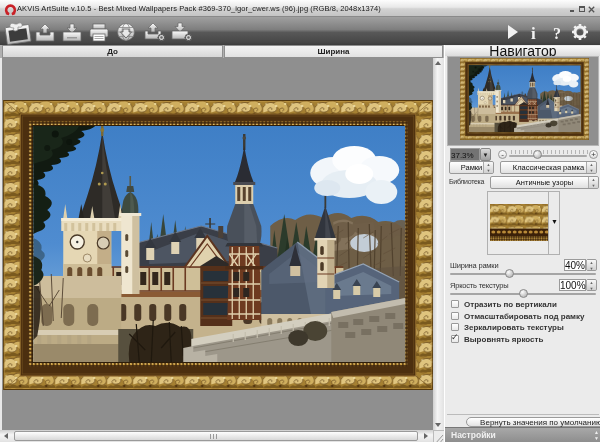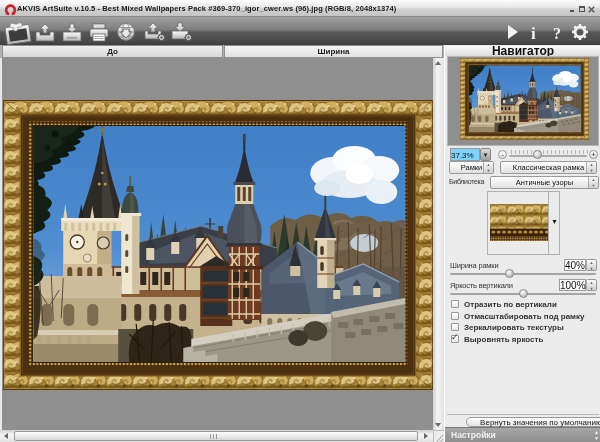--- a/index.html
+++ b/index.html
@@ -1,44 +1,44 @@
 <!DOCTYPE html>
 <html><head><meta charset="utf-8">
 <style>
 *{margin:0;padding:0;box-sizing:border-box}
 html,body{width:600px;height:442px;overflow:hidden;font-family:"Liberation Sans",sans-serif}
 #app{position:relative;width:600px;height:442px;background:#ebebeb}
 
 #titlebar{position:absolute;left:0;top:0;width:600px;height:17px;
  background:linear-gradient(#fdfdfd,#e8e8e8 45%,#d2d2d2 55%,#c4c4c4);
  border-bottom:1px solid #8a8a8a}
-#title-text{position:absolute;left:17px;top:3.5px;font-size:7.5px;font-weight:bold;color:#1a1a1a;letter-spacing:0.1px}
+#title-text{position:absolute;left:17px;top:3.5px;font-size:7.5px;font-weight:normal;color:#1a1a1a;letter-spacing:0.1px}
 #logo{position:absolute;left:4px;top:3px}
 
 #toolbar{position:absolute;left:0;top:17px;width:600px;height:28px;
  background:linear-gradient(#a0a0a0,#7e7e7e 45%,#585858 55%,#474747 90%,#3c3c3c)}
 
 #tabbar{position:absolute;left:0;top:45px;width:444px;height:13px;background:#b0b0b0}
 .tab{position:absolute;top:0;height:13px;border:1px solid #8f8f8f;font-size:8px;font-weight:bold;color:#222;text-align:center;line-height:12px}
 #tab1{left:2px;width:221px;background:linear-gradient(#efefef,#d7d7d7)}
 #tab2{left:224px;width:219px;background:linear-gradient(#f4f4f4,#e2e2e2)}
 
 #imgarea{position:absolute;left:0;top:58px;width:433px;height:372px;background:#8f8f8f;border-left:2px solid #e8e8e8}
 #mainpic{position:absolute;left:1px;top:42px}
 
 #vscroll{position:absolute;left:433px;top:58px;width:11px;height:372px;background:linear-gradient(90deg,#cfcfcf,#f5f5f5 40%,#e2e2e2)}
 #hscroll{position:absolute;left:0px;top:430px;width:444px;height:12px;background:linear-gradient(#cfcfcf,#f5f5f5 40%,#e2e2e2)}
 #hthumb{position:absolute;left:14px;top:1px;width:404px;height:10px;background:linear-gradient(#fefefe,#d8d8d8);border:1px solid #9a9a9a;border-radius:2px}
 
 #panel{position:absolute;left:444px;top:45px;width:156px;height:397px;background:#ebebeb;border-left:1px solid #fff}
-#navhead{position:absolute;left:0;top:1px;width:156px;height:10px;background:linear-gradient(#fafafa,#dcdcdc);text-align:center;font-size:12px;font-weight:bold;color:#111;line-height:10px}
+#navhead{position:absolute;left:0;top:1px;width:156px;height:10px;background:linear-gradient(#fafafa,#dcdcdc);text-align:center;font-size:14px;font-weight:normal;color:#111;line-height:10px}
 #thumbarea{position:absolute;left:2px;top:11px;width:152px;height:90px;background:#8f8f8f;border:1px solid #b5b5b5}
 #thumbpic{position:absolute;left:12px;top:1px}
 
-#zoombox{position:absolute;left:5px;top:103px;width:30px;height:13px;background:#7dd3fc;border:1px solid #9a9a9a;font-size:8px;color:#111;text-align:right;line-height:13px;padding-right:12px}
+#zoombox{position:absolute;left:5px;top:103px;width:30px;height:13px;background:#737373;border:1px solid #9a9a9a;font-size:8px;color:#111;text-align:right;line-height:13px;padding-right:12px}
 #zoomdrop{position:absolute;left:35px;top:103px;width:11px;height:13px;background:linear-gradient(#d8d8d8,#a0a0a0);border:1px solid #888;border-radius:2px;font-size:6px;color:#222;text-align:center;line-height:12px}
 .circbtn{position:absolute;width:9px;height:9px;border-radius:50%;background:linear-gradient(#fff,#ddd);border:1px solid #999;font-size:8px;color:#333;text-align:center;line-height:7px}
 #ztrack{position:absolute;left:64px;top:110px;width:78px;height:2px;background:#aaa;border-radius:1px}
 #zticks{position:absolute;left:66px;top:104.5px;width:78px;height:4px;
  background:repeating-linear-gradient(90deg,#b5b5b5 0,#b5b5b5 1px,transparent 1px,transparent 4px)}
 .sliderthumb{position:absolute;width:9px;height:9px;border-radius:50%;background:radial-gradient(circle at 35% 30%,#fdfdfd,#c8c8c8 60%,#a8a8a8);border:1px solid #888}
 
 .dd{position:absolute;height:13px;background:linear-gradient(#ffffff,#ededed 60%,#e0e0e0);border:1px solid #9a9a9a;border-radius:2px;font-size:7.5px;color:#111;line-height:12px;text-align:center}
 .spin{position:absolute;right:0;top:0;width:10px;height:11px;background:linear-gradient(#f8f8f8,#d0d0d0);border-left:1px solid #aaa;border-radius:0 2px 2px 0;font-size:4px;line-height:5.5px;color:#666;text-align:center}
 .plabel{position:absolute;font-size:7.5px;font-weight:normal;color:#333;letter-spacing:-0.2px}
@@ -615,21 +615,21 @@
  </div>
 
  <div class="plabel" style="left:5px;top:216px">Ширина рамки</div>
  <div class="valbox" style="left:119px;top:214px">40%</div>
  <div class="dd" style="left:141px;top:214px;width:11px;height:12px">
         <div class="spin" style="height:10px">▲<br>▼</div>
       </div>
  <div class="sl" style="top:228px"></div>
  <div class="sliderthumb" style="left:60px;top:224px"></div>
 
- <div class="plabel" style="left:5px;top:236px">Яркость вертикали</div>
+ <div class="plabel" style="left:5px;top:236px">Яркость текстуры</div>
  <div class="valbox" style="left:114px;top:234px;width:27px">100%</div>
  <div class="dd" style="left:141px;top:234px;width:11px;height:12px">
         <div class="spin" style="height:10px">▲<br>▼</div>
       </div>
  <div class="sl" style="top:248px"></div>
  <div class="sliderthumb" style="left:74px;top:244px"></div>
 
  <div class="cb" style="top:255px"></div>
       <div class="cbl" style="top:255px">Отразить по вертикали</div>
  <div class="cb" style="top:266.5px"></div>

